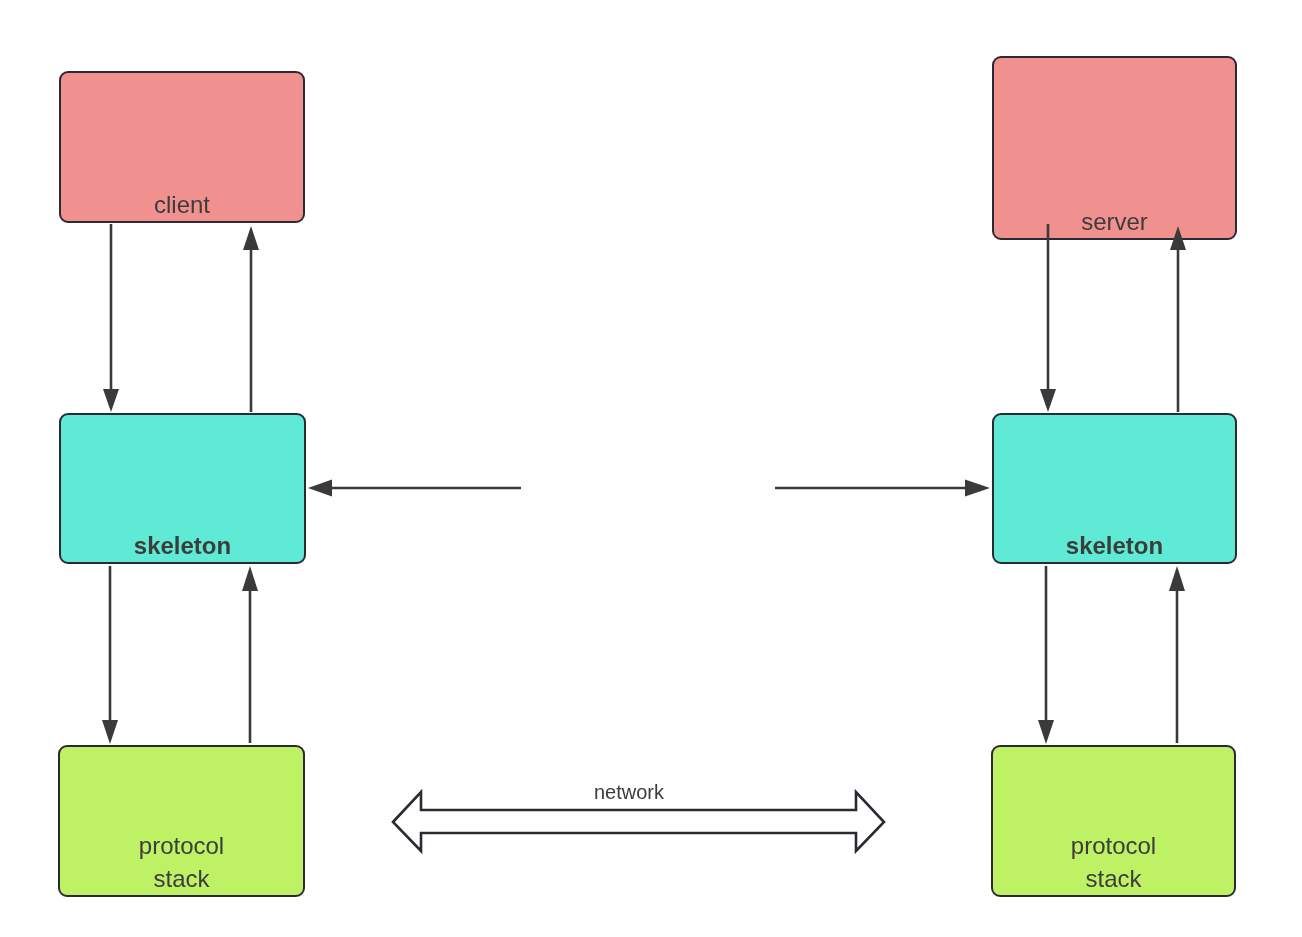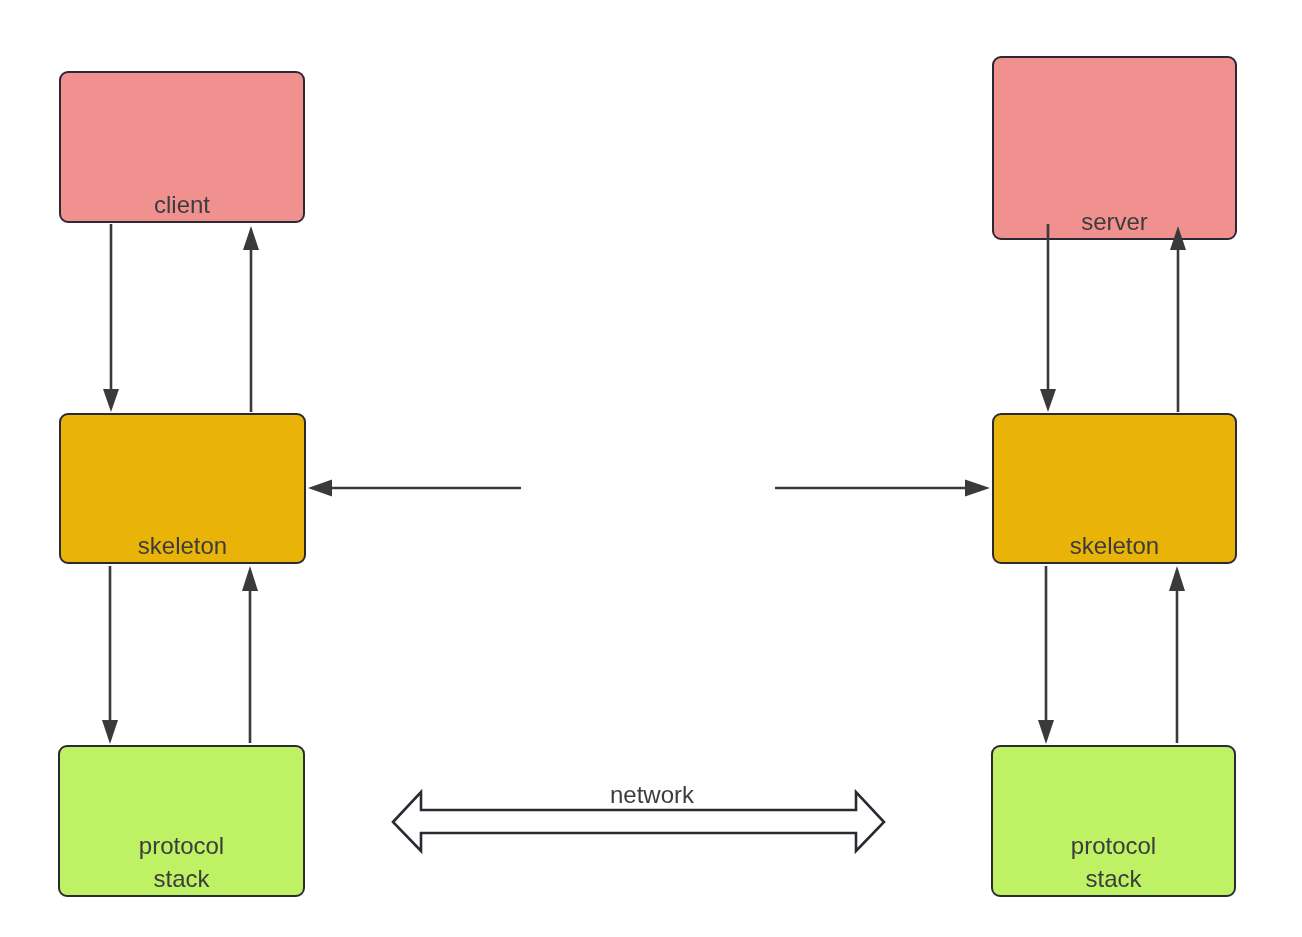--- a/index.html
+++ b/index.html
@@ -25,21 +25,21 @@
     justify-content: center;
   }
   .node-label {
     font-size: 24px;
     line-height: 1.35;
     color: #3c3c3c;
     text-align: center;
     white-space: pre-line;
   }
   .node.red    { background: #f1918f; }
-  .node.green  { background: #eab308; }
+  .node.green  { background: #5eead4; font-weight: bold; }
   .node.yellow { background: #e9d469; }
   .node.peach  { background: #bef264; }
   .arrows-layer {
     position: absolute;
     left: 0;
     top: 0;
     width: 1302px;
     height: 937px;
     pointer-events: none;
   }
@@ -53,25 +53,25 @@
     stroke: none;
   }
   .network-arrow-shape {
     fill: #ffffff;
     stroke: #2b2a33;
     stroke-width: 2.6;
     stroke-linejoin: miter;
   }
   .network-label {
     position: absolute;
-    left: 552px;
+    left: 529px;
     top: 781px;
     width: 200px;
     text-align: center;
-    font-size: 24px;
+    font-size: 20px;
     color: #3c3c3c;
   }
 </style>
 </head>
 <body>
 
 <div class="canvas">
 
   <div class="node red" style="left:59px; top:71px; width:246px; height:152px;">
     <span class="node-label">client</span>

